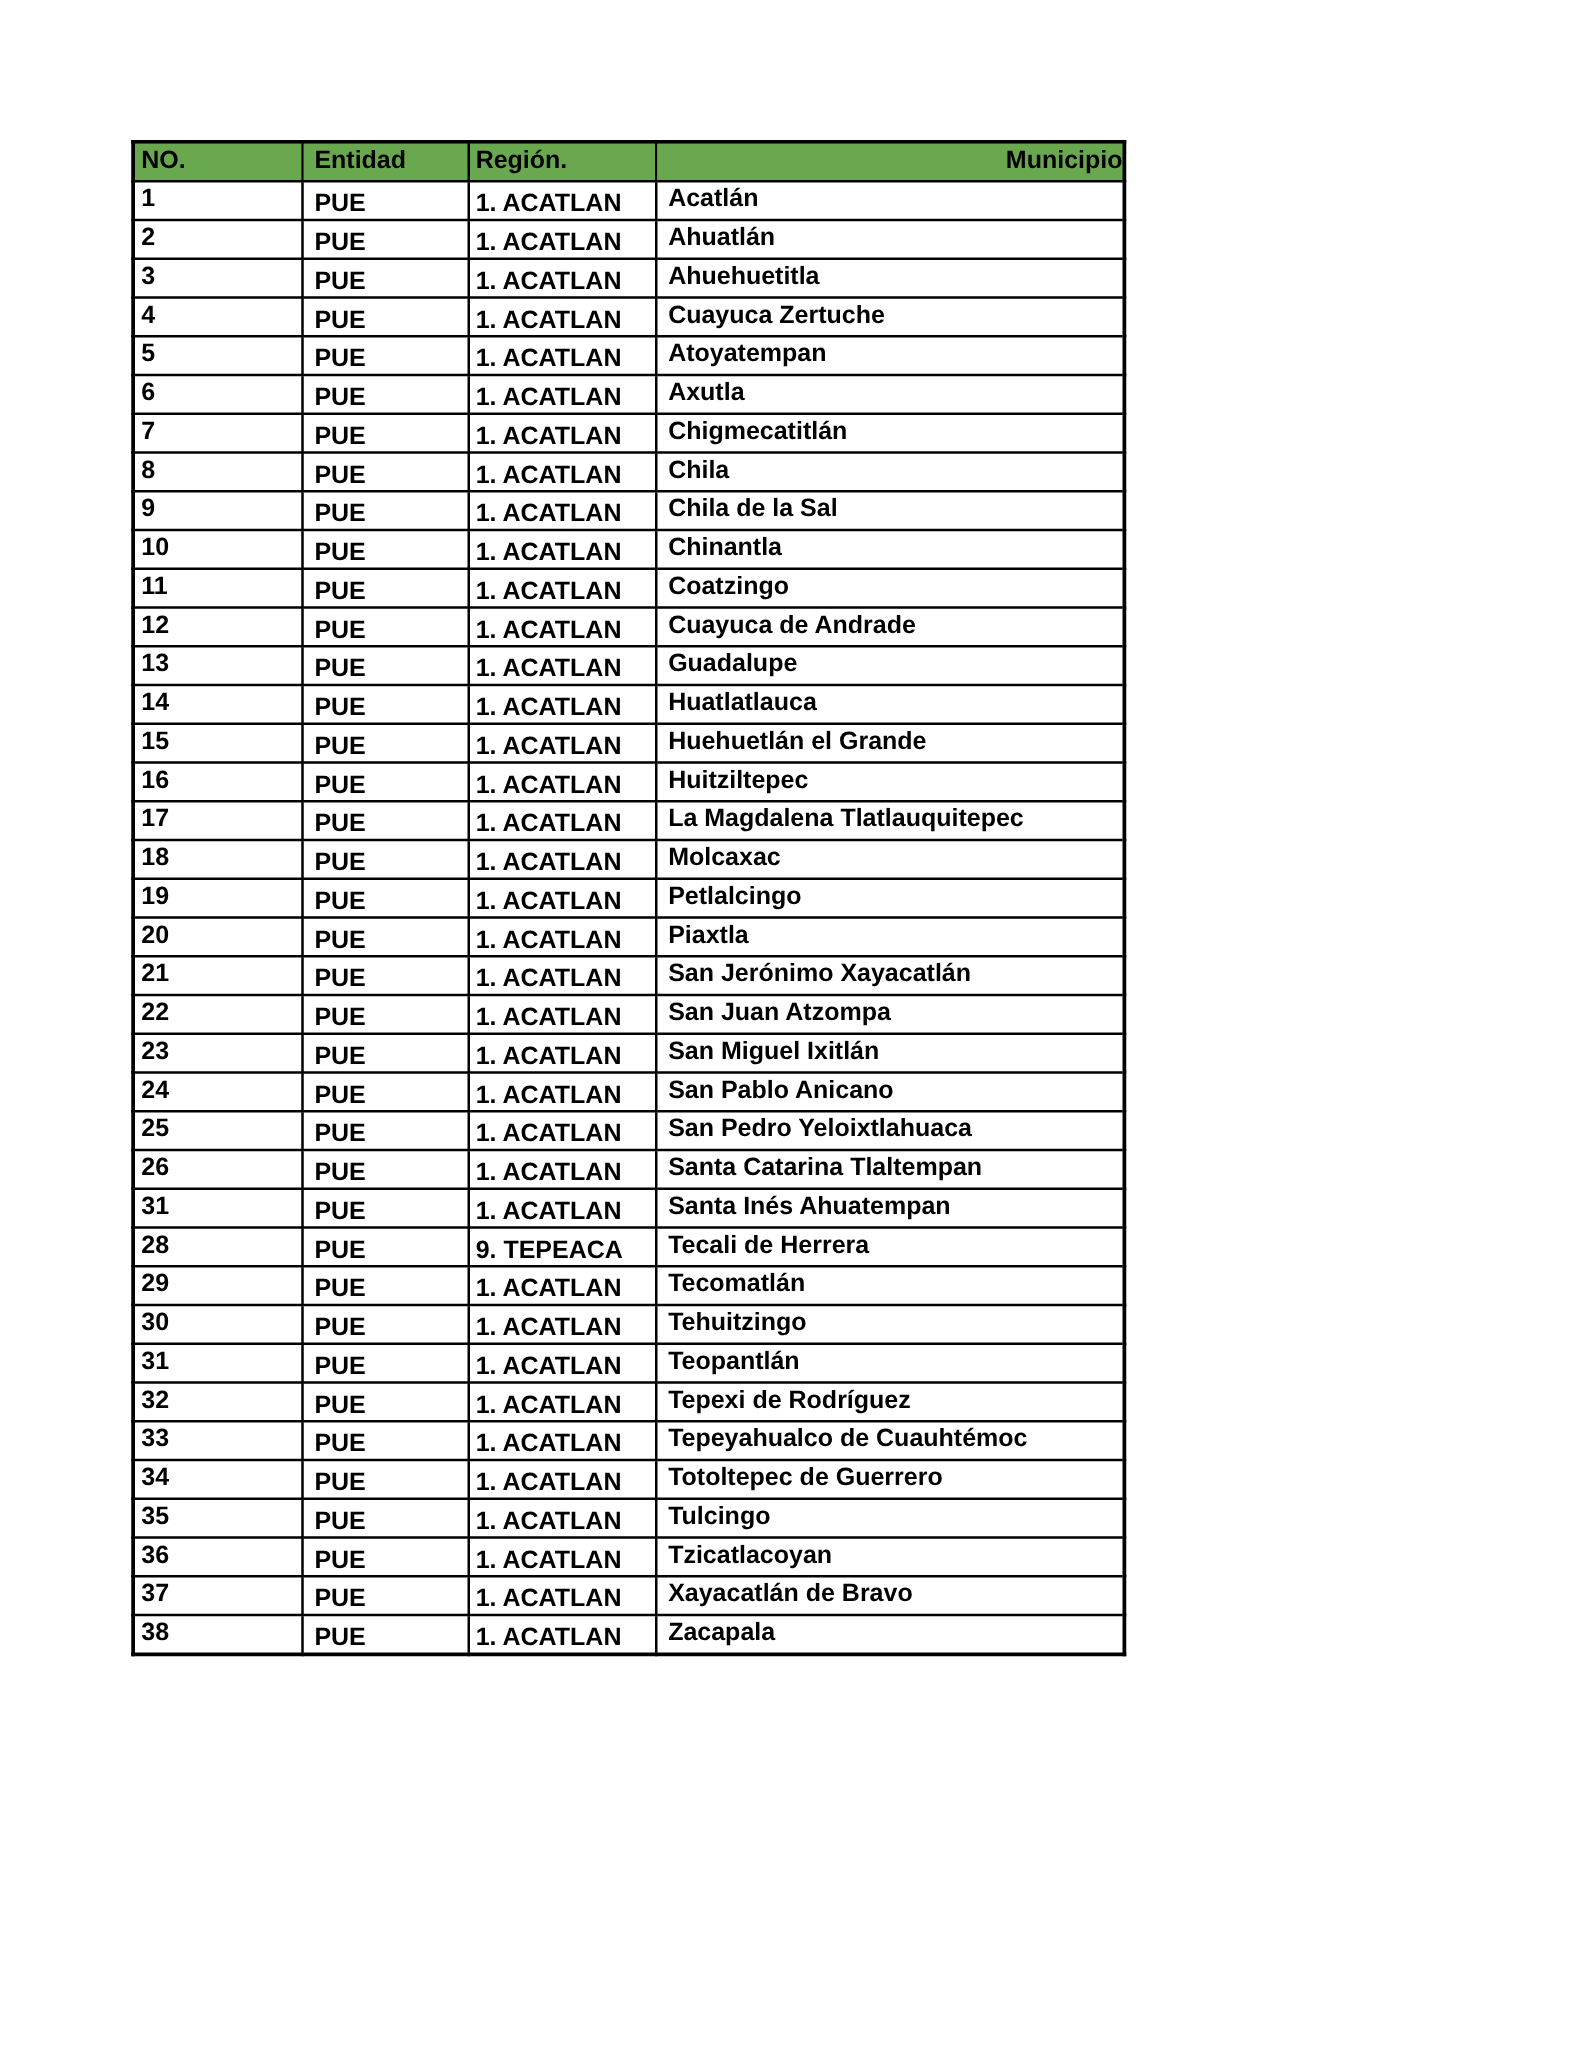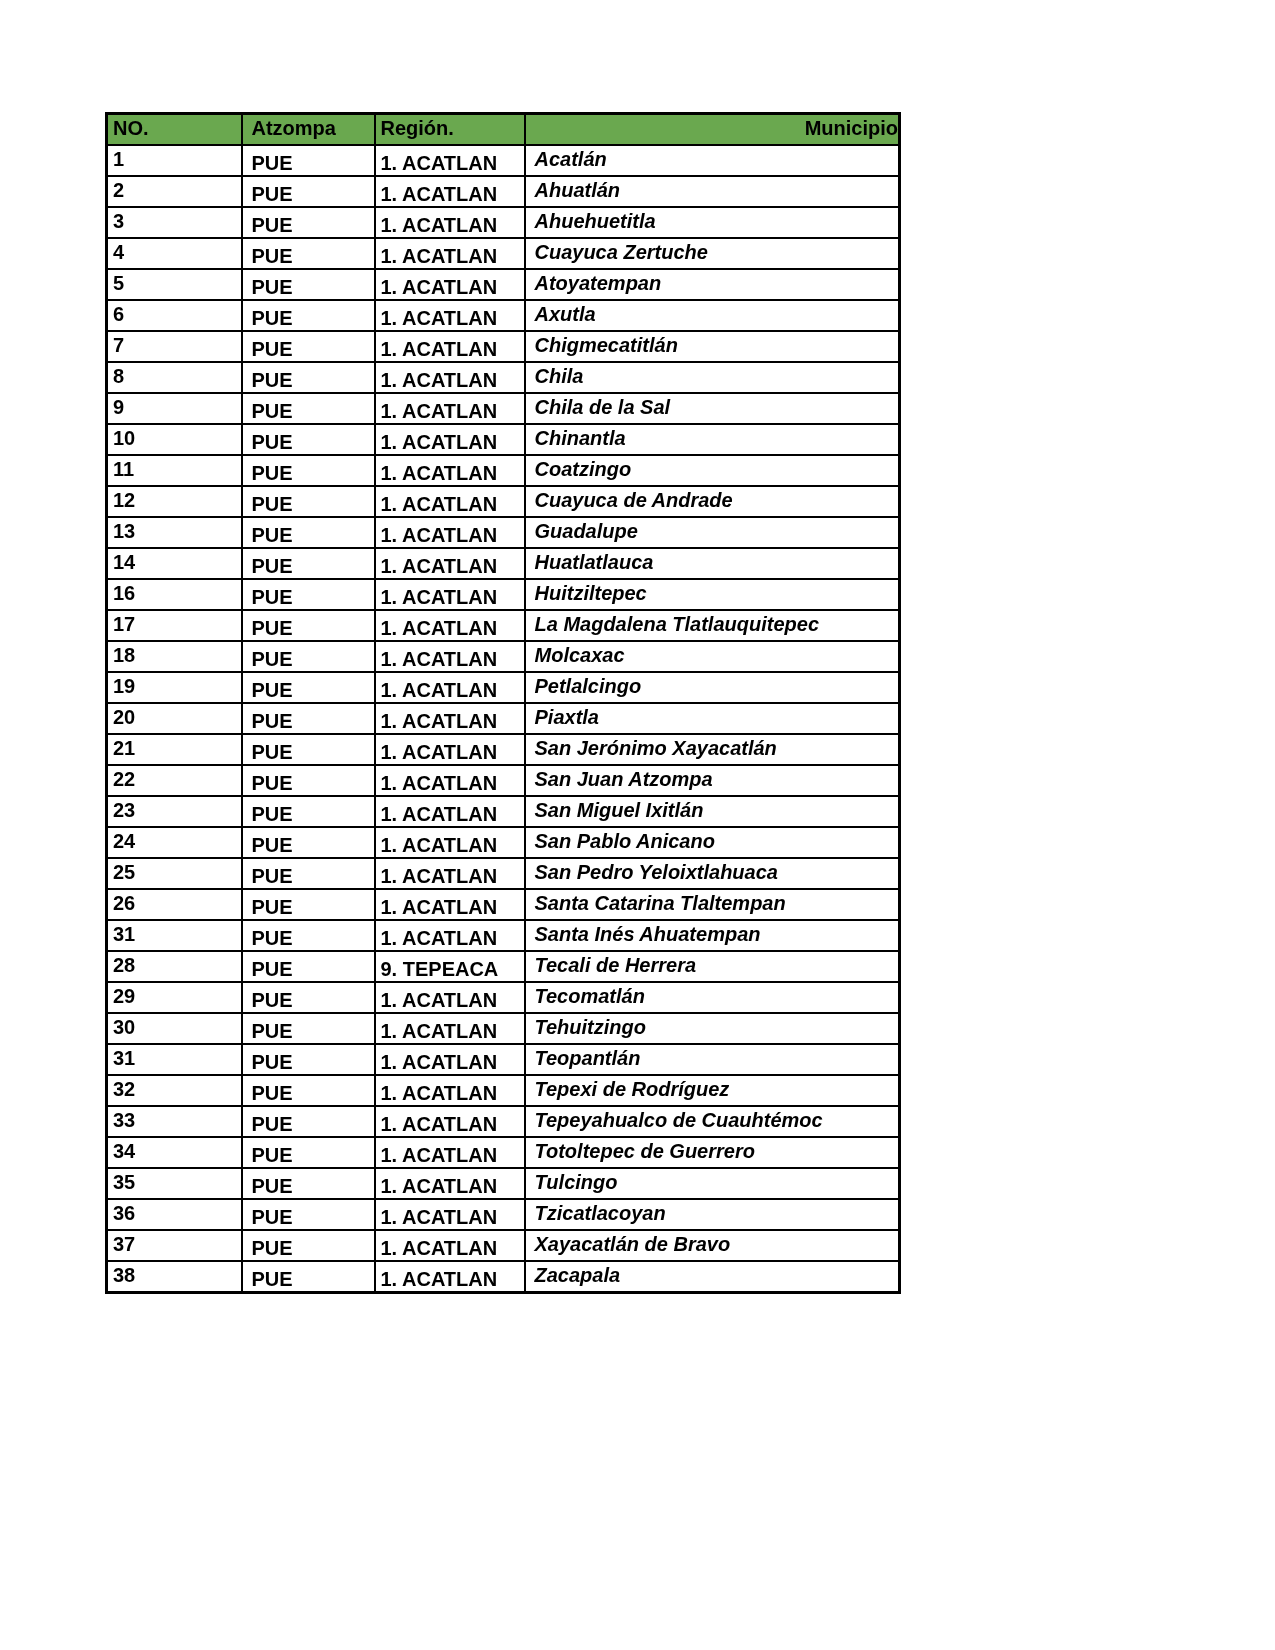--- a/index.html
+++ b/index.html
@@ -51,37 +51,37 @@
     padding-left: 0;
   }
   .muni-table td {
     vertical-align: top;
     line-height: 24px;
     background: #ffffff;
   }
   .muni-table td.col-no        { padding: 1px 0 0 5px; }
   .muni-table td.col-entidad   { padding: 5px 0 0 9px; }
   .muni-table td.col-region    { padding: 5px 0 0 5px; margin-top: 32px; }
-  .muni-table td.col-municipio { padding: 1px 0 0 9px; font-style: italic; }
+  .muni-table td.col-municipio { padding: 1px 0 0 9px; }
 </style>
 </head>
 <body>
 
 <div class="sheet">
   <table class="muni-table">
     <colgroup>
       <col style="width:135px">
       <col style="width:133px">
       <col style="width:150px">
       <col style="width:375px">
     </colgroup>
     <thead>
       <tr>
         <th class="col-no">NO.</th>
-        <th class="col-entidad">Atzompa</th>
+        <th class="col-entidad">Entidad</th>
         <th class="col-region">Región.</th>
         <th class="col-municipio">Municipio</th>
       </tr>
     </thead>
     <tbody>
         <tr>
           <td class="col-no">1</td>
           <td class="col-entidad">PUE</td>
           <td class="col-region">1. ACATLAN</td>
           <td class="col-municipio">Acatlán</td>
@@ -158,20 +158,26 @@
           <td class="col-region">1. ACATLAN</td>
           <td class="col-municipio">Guadalupe</td>
         </tr>
         <tr>
           <td class="col-no">14</td>
           <td class="col-entidad">PUE</td>
           <td class="col-region">1. ACATLAN</td>
           <td class="col-municipio">Huatlatlauca</td>
         </tr>
         <tr>
+          <td class="col-no">15</td>
+          <td class="col-entidad">PUE</td>
+          <td class="col-region">1. ACATLAN</td>
+          <td class="col-municipio">Huehuetlán el Grande</td>
+        </tr>
+        <tr>
           <td class="col-no">16</td>
           <td class="col-entidad">PUE</td>
           <td class="col-region">1. ACATLAN</td>
           <td class="col-municipio">Huitziltepec</td>
         </tr>
         <tr>
           <td class="col-no">17</td>
           <td class="col-entidad">PUE</td>
           <td class="col-region">1. ACATLAN</td>
           <td class="col-municipio">La Magdalena Tlatlauquitepec</td>

